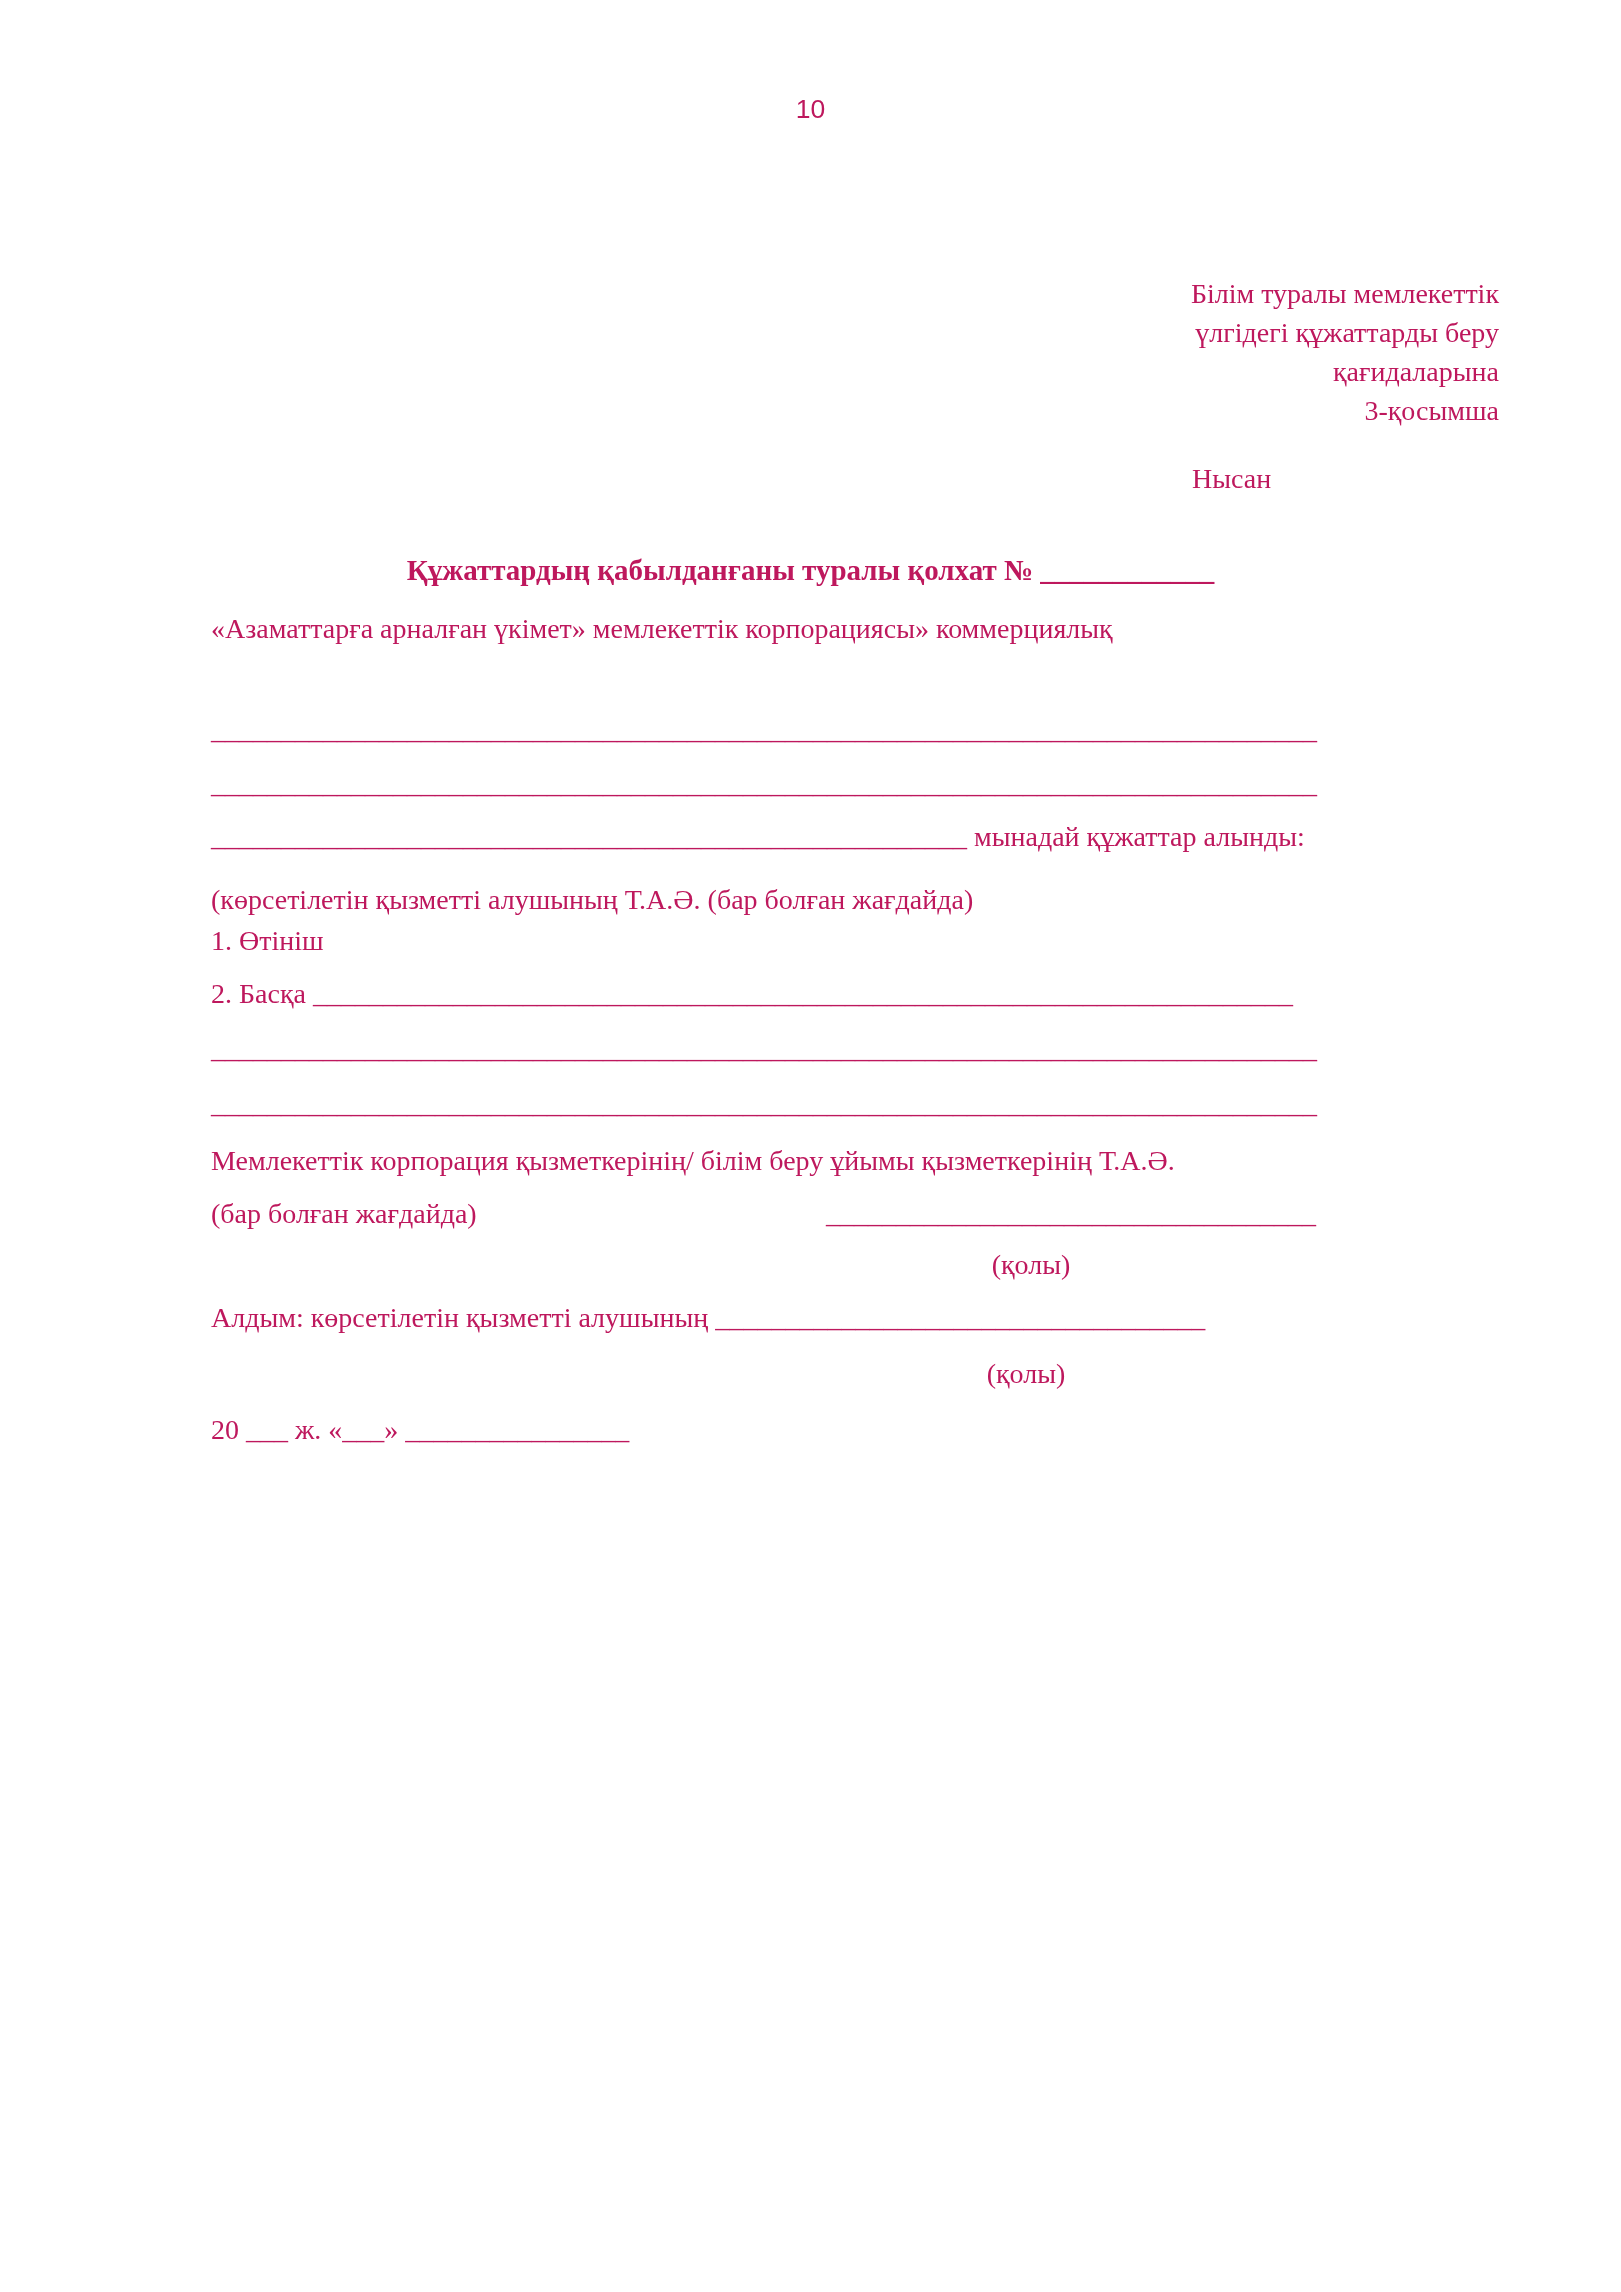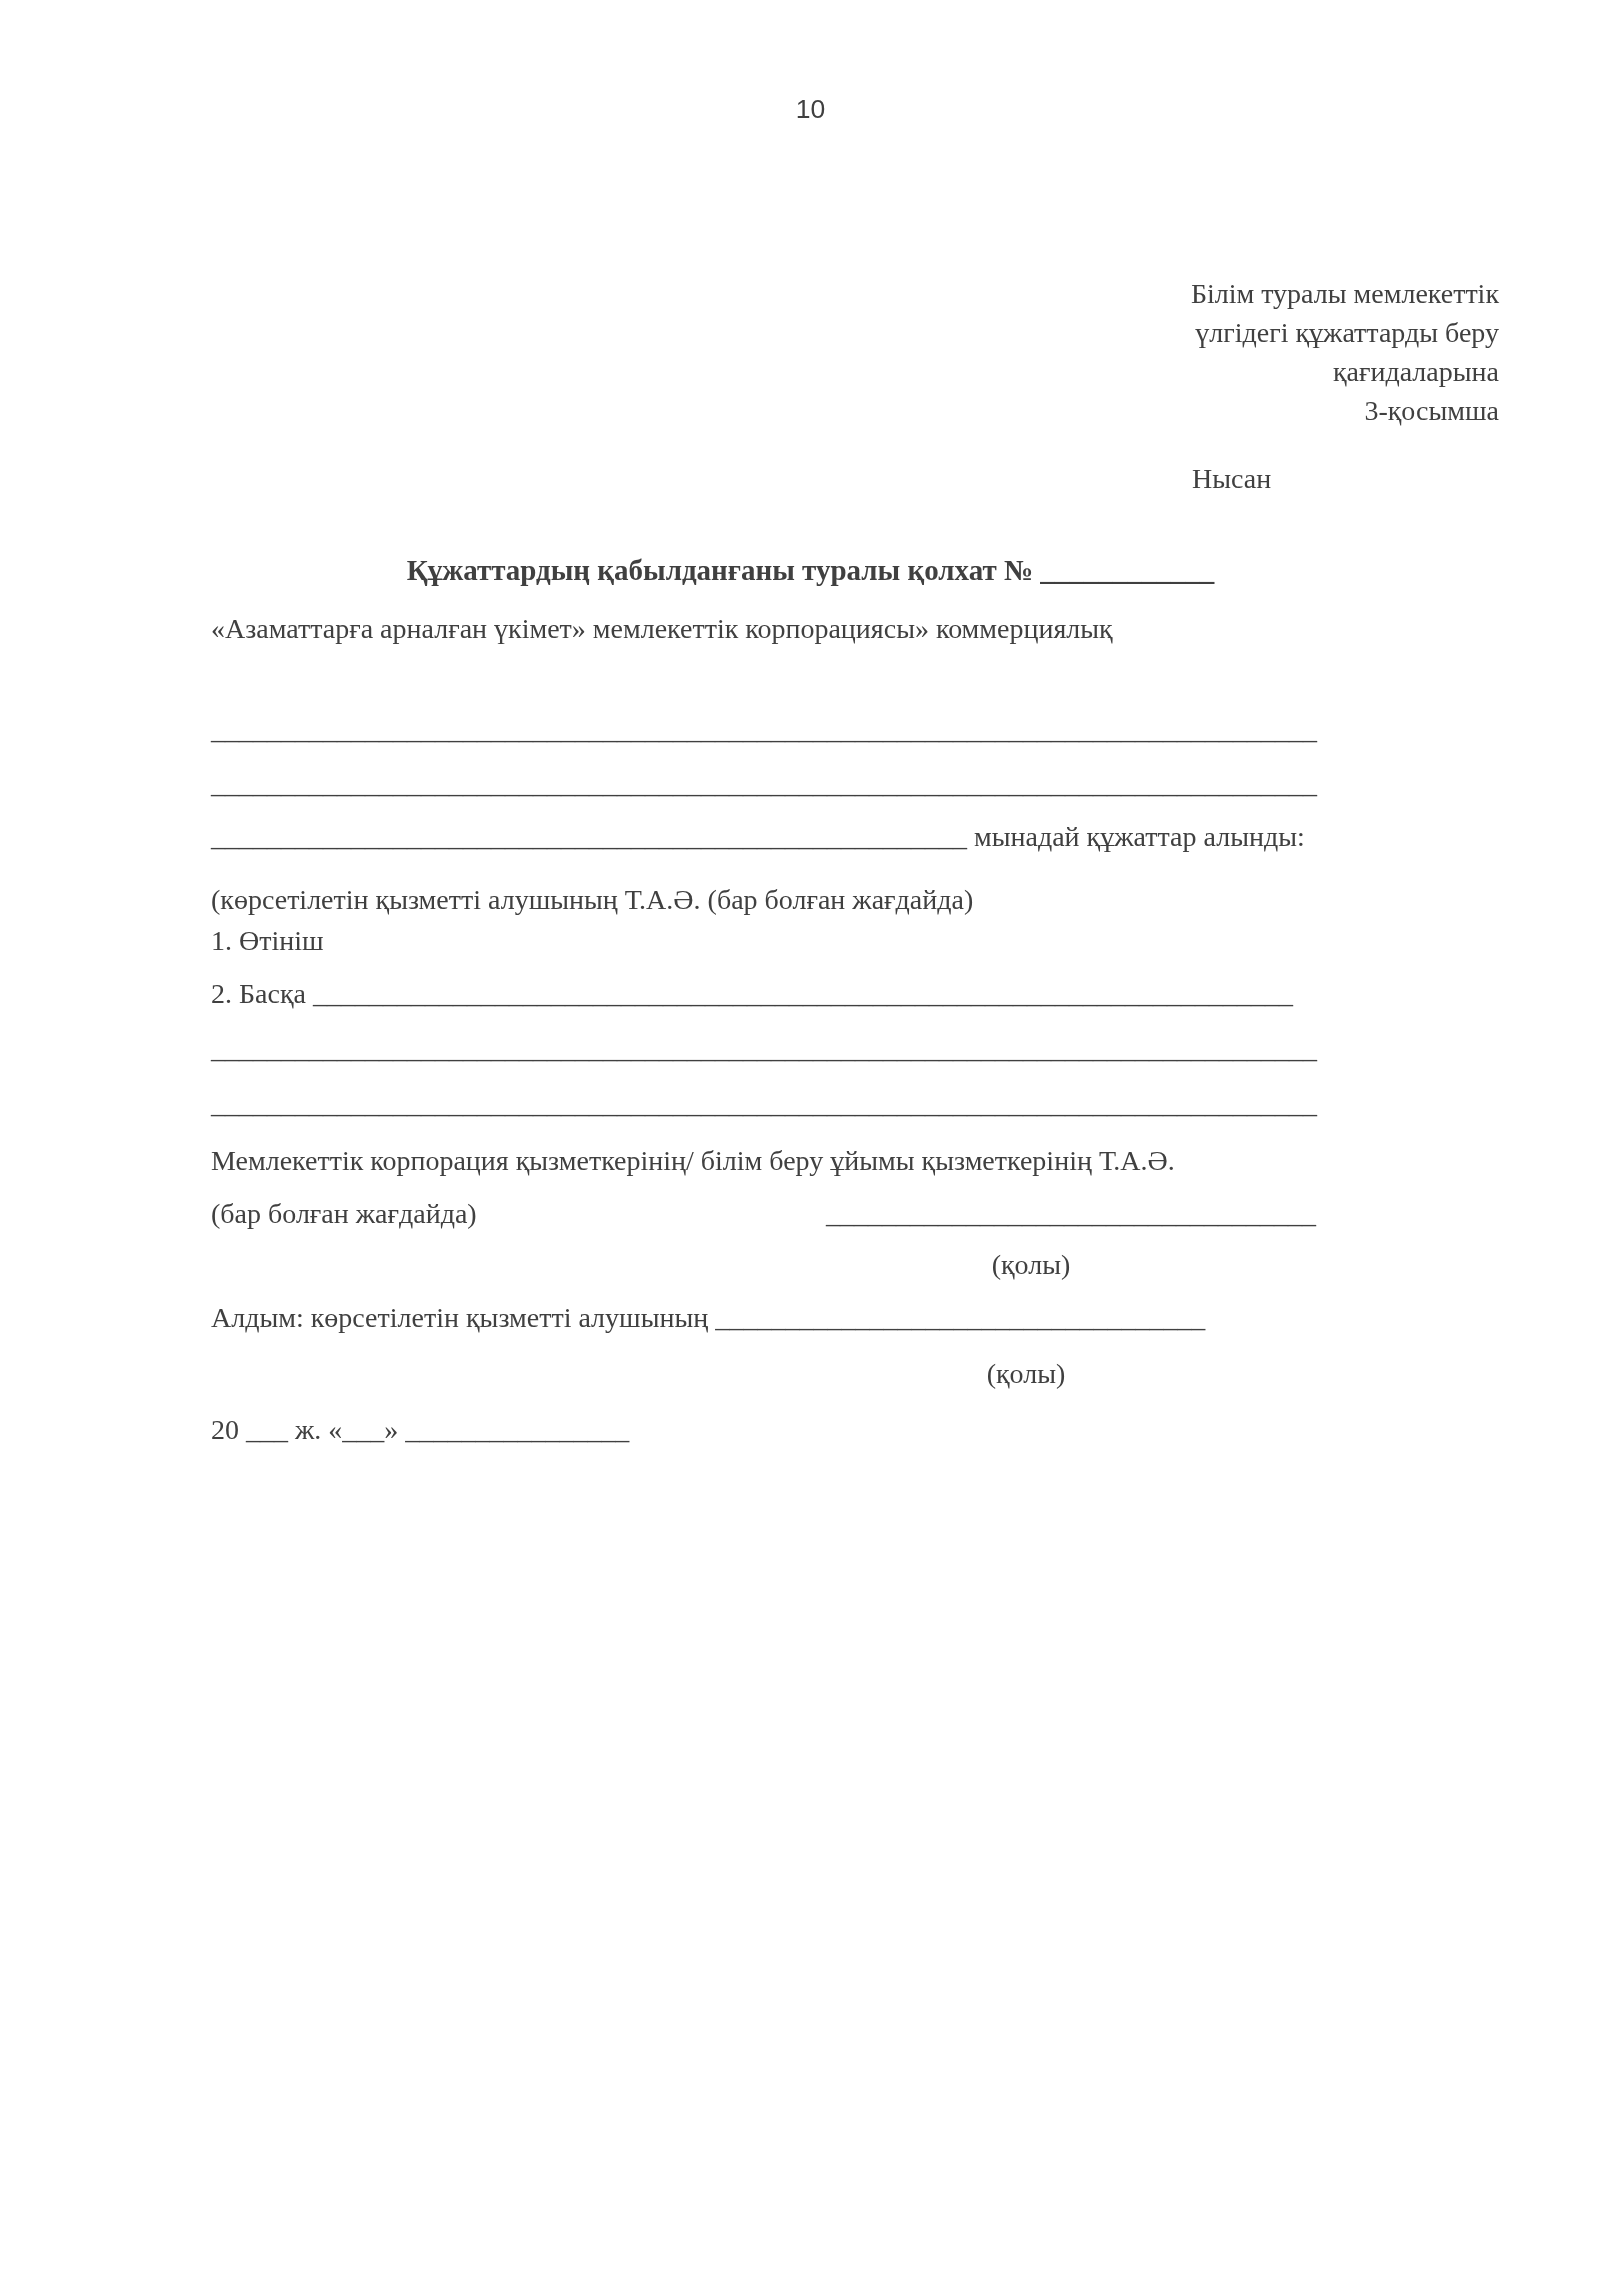--- a/index.html
+++ b/index.html
@@ -6,21 +6,21 @@
     margin: 0;
     padding: 0;
     background: #888;
   }
   .page {
     position: relative;
     width: 1621px;
     height: 2293px;
     margin: 0 auto;
     background: #ffffff;
-    color: #404040;
+    color: #be185d;
     font-family: "Liberation Serif", serif;
     font-size: 28px;
     overflow: hidden;
   }
   .abs {
     position: absolute;
     white-space: nowrap;
     line-height: 43px;
   }
   .page-number {

